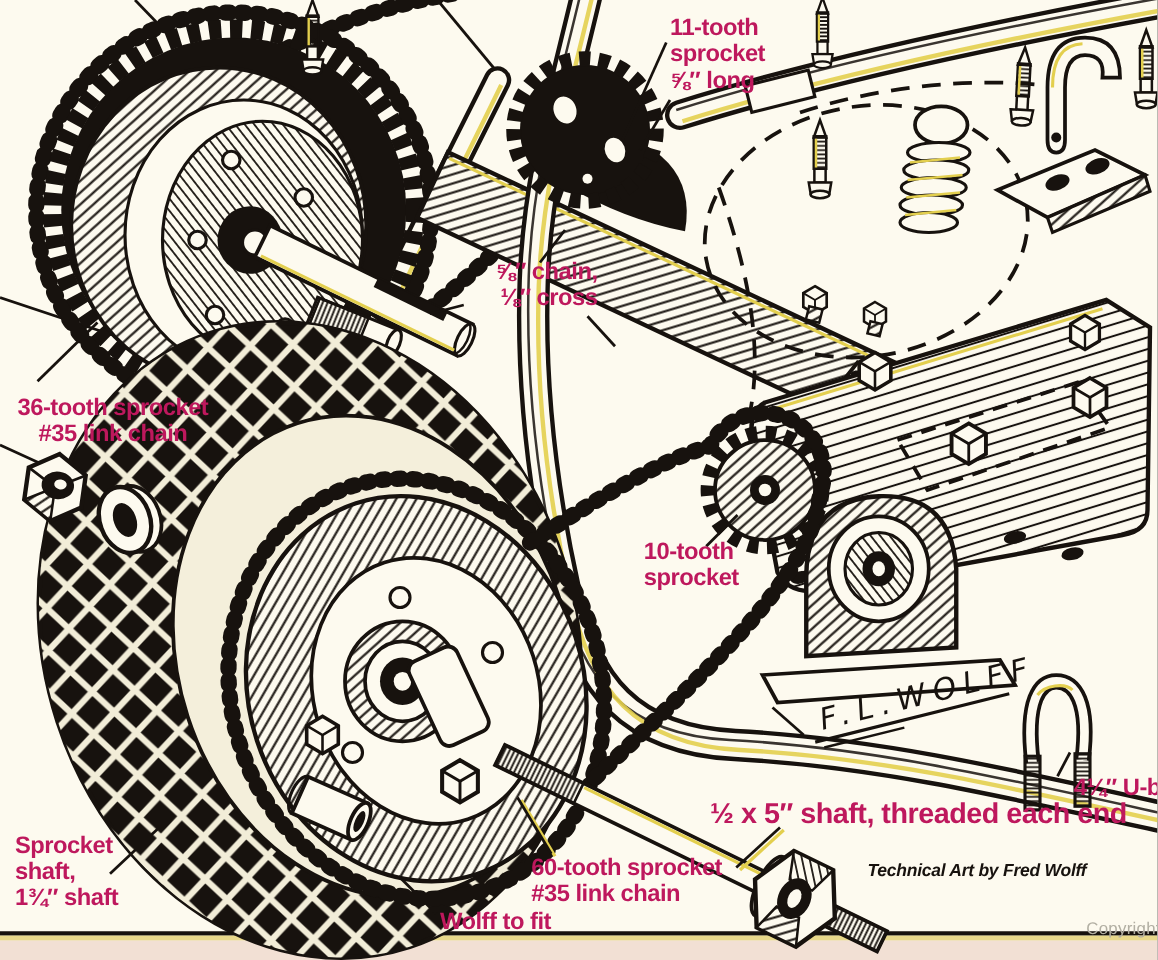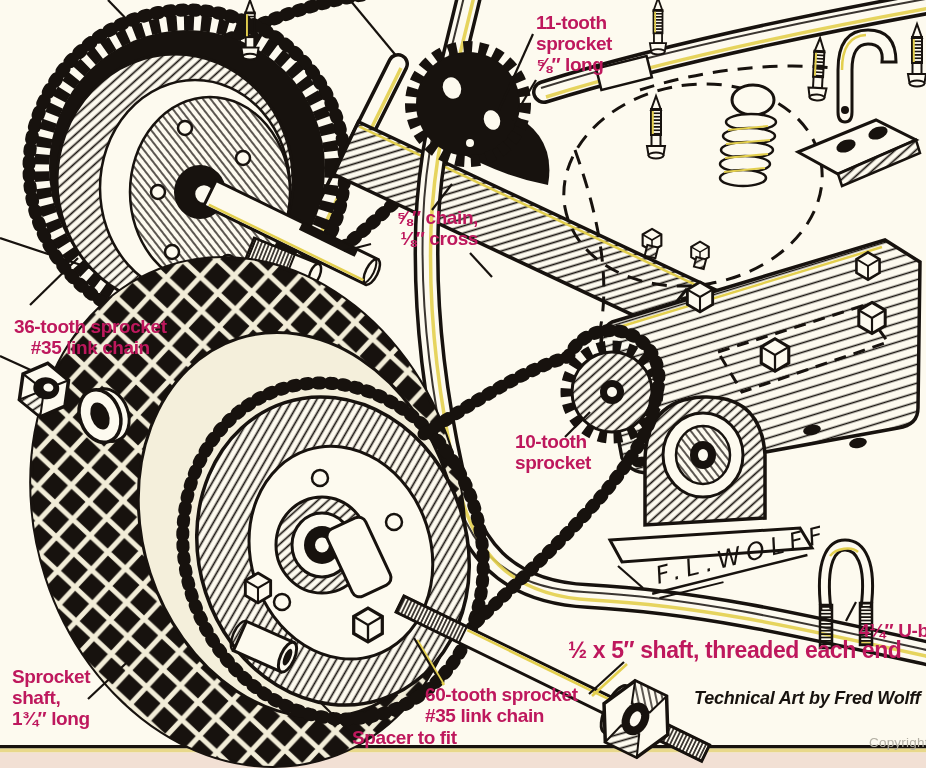--- a/index.html
+++ b/index.html
@@ -2,21 +2,21 @@
 <html><head>
 <meta charset="utf-8">
 <style>
   html,body{margin:0;padding:0;background:#777;}
   .stage{position:relative;width:926px;height:768px;overflow:hidden;background:#fdfaef;
          font-family:"Liberation Sans",sans-serif;}
   .stage svg{position:absolute;left:0;top:0;}
   .lbl{position:absolute;font-weight:700;font-size:19px;line-height:21px;color:#be185d;
        letter-spacing:-0.4px;white-space:nowrap;}
   .lbl.right{text-align:right;}
-  .credit{position:absolute;font-style:italic;font-weight:700;font-size:18px;color:#17120e;
+  .credit{position:absolute;font-style:italic;font-weight:700;font-size:14px;color:#17120e;
           letter-spacing:-0.2px;white-space:nowrap;}
   .copy{position:absolute;font-weight:400;font-size:13.5px;color:#b2afa3;letter-spacing:.2px;
         white-space:nowrap;}
   
   .tO{stroke:#17120e;stroke-width:26;fill:none;stroke-linecap:round;}
   .tI{stroke:#fdfaef;stroke-width:19;fill:none;stroke-linecap:round;}
   .tY{stroke:#e3cf4e;stroke-width:3.5;fill:none;opacity:.9;}
   .tL{stroke:#17120e;stroke-width:2;fill:none;opacity:.85;}
   .chO{stroke:#17120e;stroke-width:13;stroke-dasharray:3.5 9;stroke-linecap:round;fill:none;}
   .chI{stroke:#17120e;stroke-width:3;fill:none;}
@@ -362,29 +362,29 @@
   <div>4¼″ U-bolt</div>
 </div>
 
 <div class="lbl" style="left:568px;top:640px;font-size:23px;">
   <div>½ x 5″ shaft, threaded each end</div>
 </div>
 
 <div class="lbl" style="left:12px;top:666px;">
   <div>Sprocket</div>
   <div>shaft,</div>
-  <div>1¾″ long</div>
+  <div>1¾″ shaft</div>
 </div>
 
 <div class="lbl" style="left:408px;top:684px;margin-left:17px;">
   <div>60-tooth sprocket</div>
   <div>#35 link chain</div>
 </div>
 
 <div class="lbl" style="left:352px;top:727px;">
-  <div>Spacer to fit</div>
+  <div>Wolff to fit</div>
 </div>
 
 <div class="credit" style="left:694px;top:688px;">Technical Art by Fred Wolff</div>
 
 <div class="copy" style="left:869px;top:735px;">Copyrighte</div>
 
 </div>
 
 </body></html>

